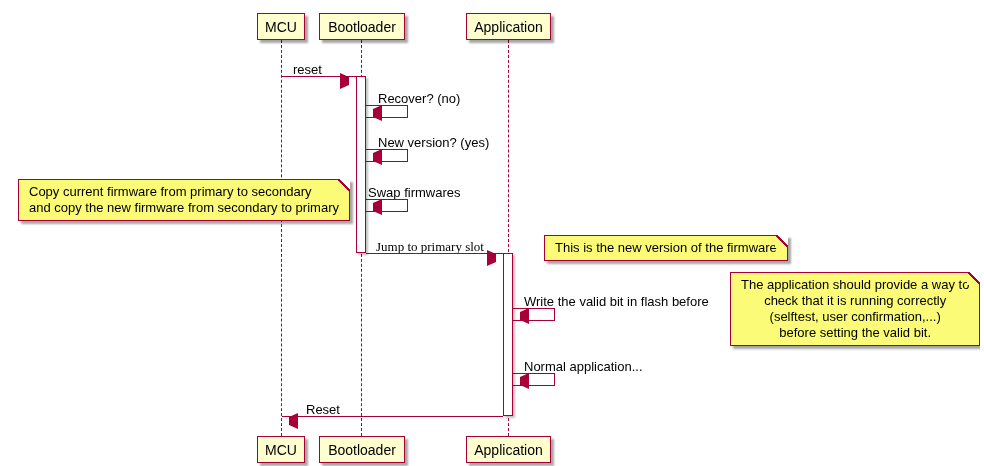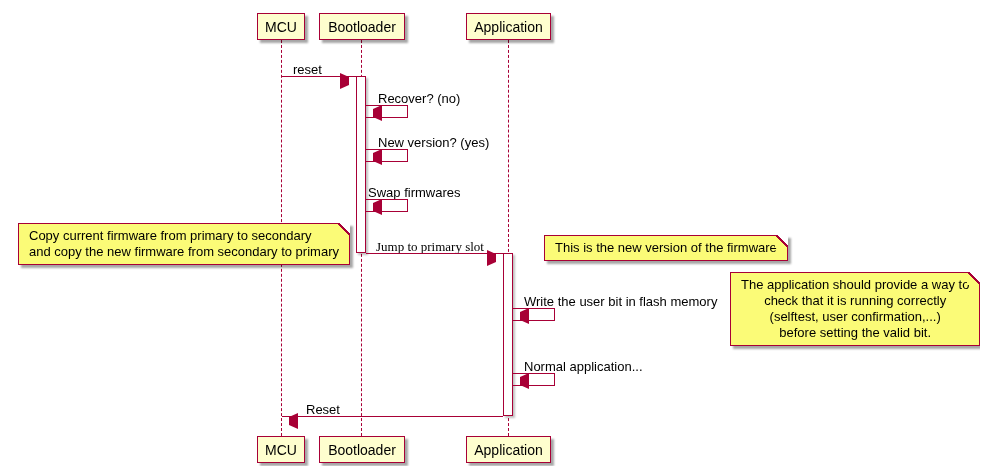--- a/index.html
+++ b/index.html
@@ -125,31 +125,31 @@
   <div class="msg-label" style="left:366px; top:124px;text-align:right;">New version? (yes)</div>
   <div class="self-msg" style="left:358px; top:141px;">
     <i class="head"></i>
   </div>
 
   <div class="msg-label" style="left:356px; top:174px;">Swap firmwares</div>
   <div class="self-msg" style="left:358px; top:191px;">
     <i class="head"></i>
   </div>
 
-  <div class="note" style="left:10px; top:171px;margin-top:44px;">Copy current firmware from primary to secondary
+  <div class="note" style="left:10px; top:171px;">Copy current firmware from primary to secondary
 and copy the new firmware from secondary to primary</div>
 
   <div class="msg-label" style="left:364px; top:228px;font-family:Liberation Serif, serif;">Jump to primary slot</div>
   <div class="arrow" style="left:358px; top:245px; width:137px;">
     <i class="head right"></i>
   </div>
 
   <div class="note" style="left:536px; top:227px;text-align:right;">This is the new version of the firmware</div>
 
-  <div class="msg-label" style="left:512px; top:283px;">Write the user bit in flash memory</div>
+  <div class="msg-label" style="left:512px; top:283px;">Write the valid bit in flash before</div>
   <div class="self-msg" style="left:505px; top:300px;">
     <i class="head"></i>
   </div>
 
   <div class="note" style="left:722px; top:264px;text-align:center;">The application should provide a way to
 check that it is running correctly
 (selftest, user confirmation,...)
 before setting the valid bit.</div>
 
   <div class="msg-label" style="left:512px; top:348px;">Normal application...</div>

